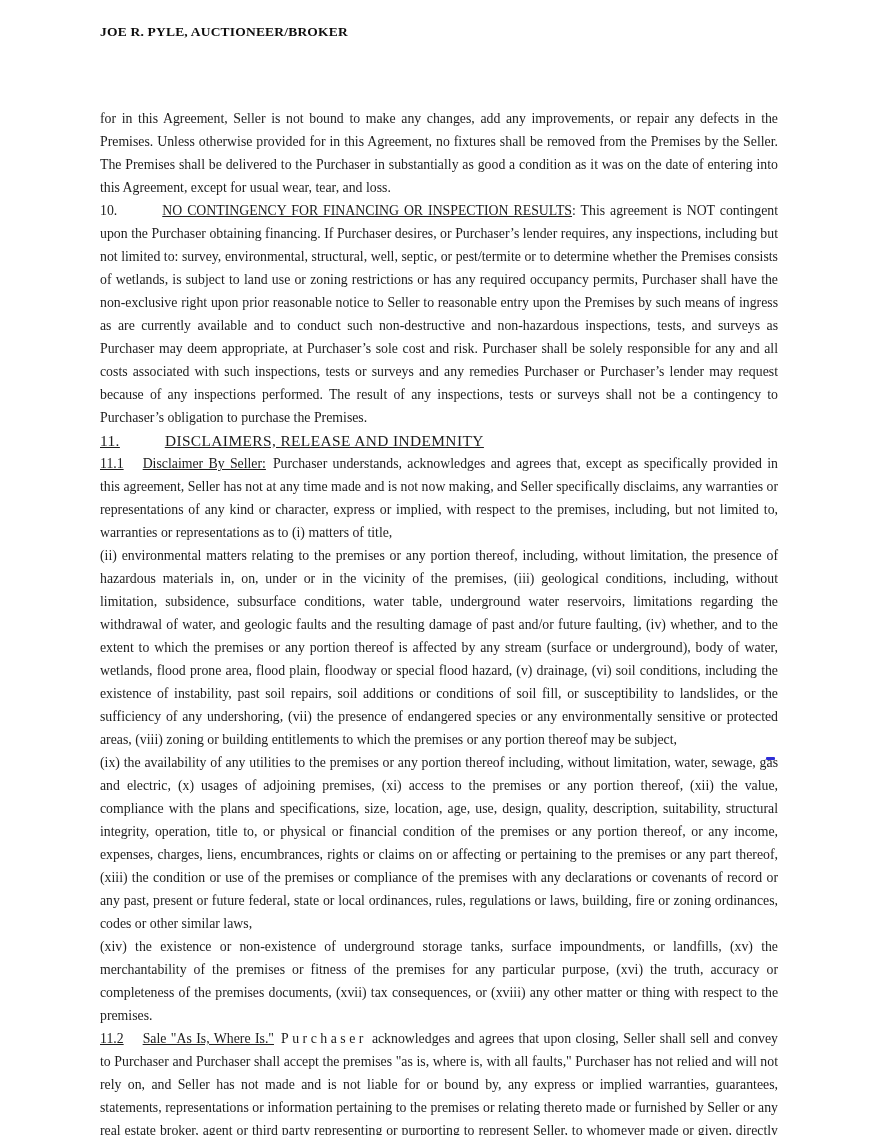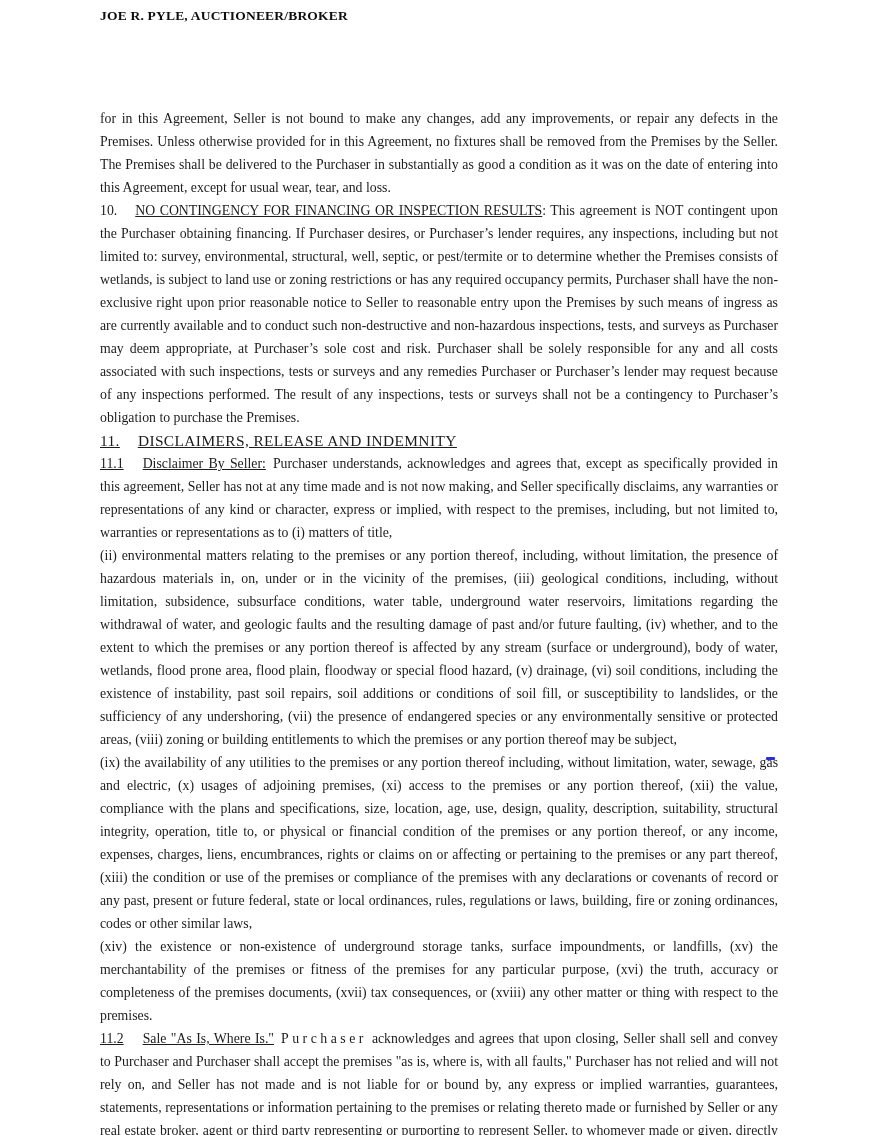--- a/index.html
+++ b/index.html
@@ -1,31 +1,31 @@
 <!DOCTYPE html>
 <html><head>
 <meta charset="utf-8">
 <style>
   html,body { margin:0; padding:0; background:#ffffff; }
   .page {
     position:relative; width:877px; height:1135px; background:#ffffff;
     overflow:hidden; font-family:"Liberation Serif", serif; color:#1c1c1c;
   }
   .hdr {
-    position:absolute; left:100px; top:8px;
+    position:absolute; left:100px; top:24px;
     font-weight:bold; font-size:13.5px; letter-spacing:0.2px; color:#0e0e0e;
   }
   .content {
     position:absolute; left:100px; top:107px; width:678px;
     font-size:13.8px; line-height:23px; text-align:justify;
   }
   .content p { margin:0; }
   .ind  { text-indent:57px; }
   .ul   { text-decoration:underline; }
-  .tab  { padding-right:18px; }
+  .tab  { padding-right:45px; }
   .sp   { padding-right:5px;text-decoration:underline; }
   .hpad { padding-right:7px;margin-left:14px; }
   .p-cont   { margin-bottom:14px; }
   .h11row   { margin-top:21px; margin-bottom:17px; font-size:15.4px; letter-spacing:0.4px;text-decoration:underline; }
   .blk-ii   { margin-left:8px;font-family:Liberation Serif, serif; }
   .blk-ix   { margin-top:8px; }
   .c112     { margin-top:20px; }
   .spaced   { letter-spacing:3.5px; padding-right:5px; }
   .initials { margin-top:13px; display:flex; font-weight:bold; font-size:14px; text-align:left;gap:28px; }
   .init-left { width:258px; }

